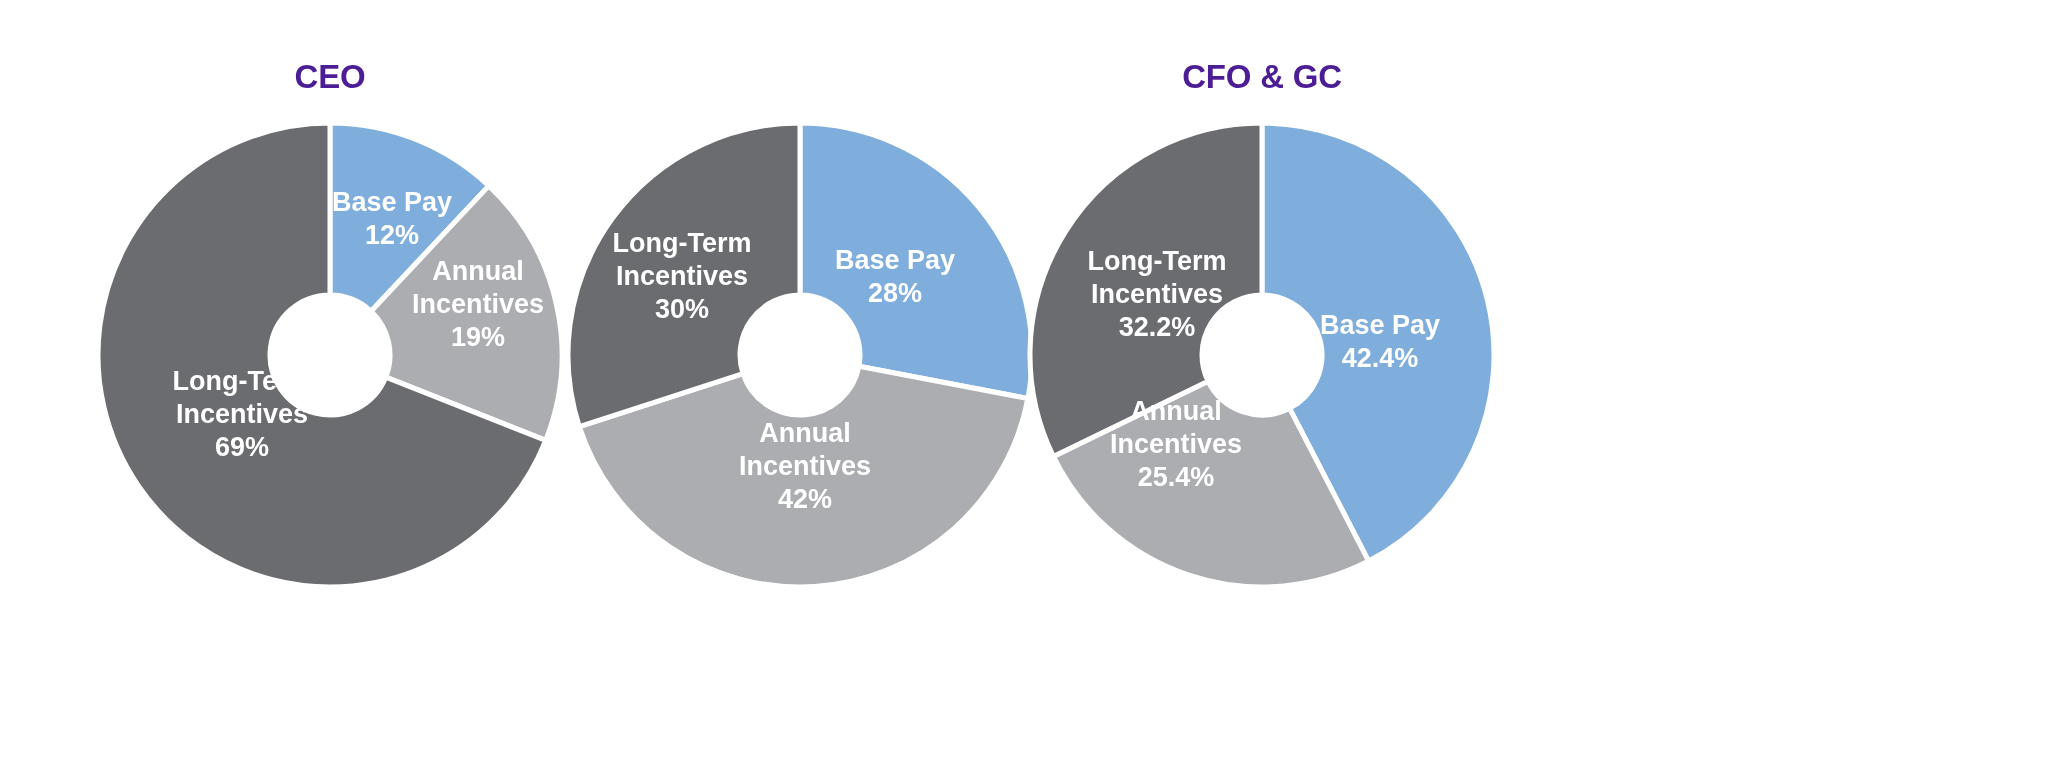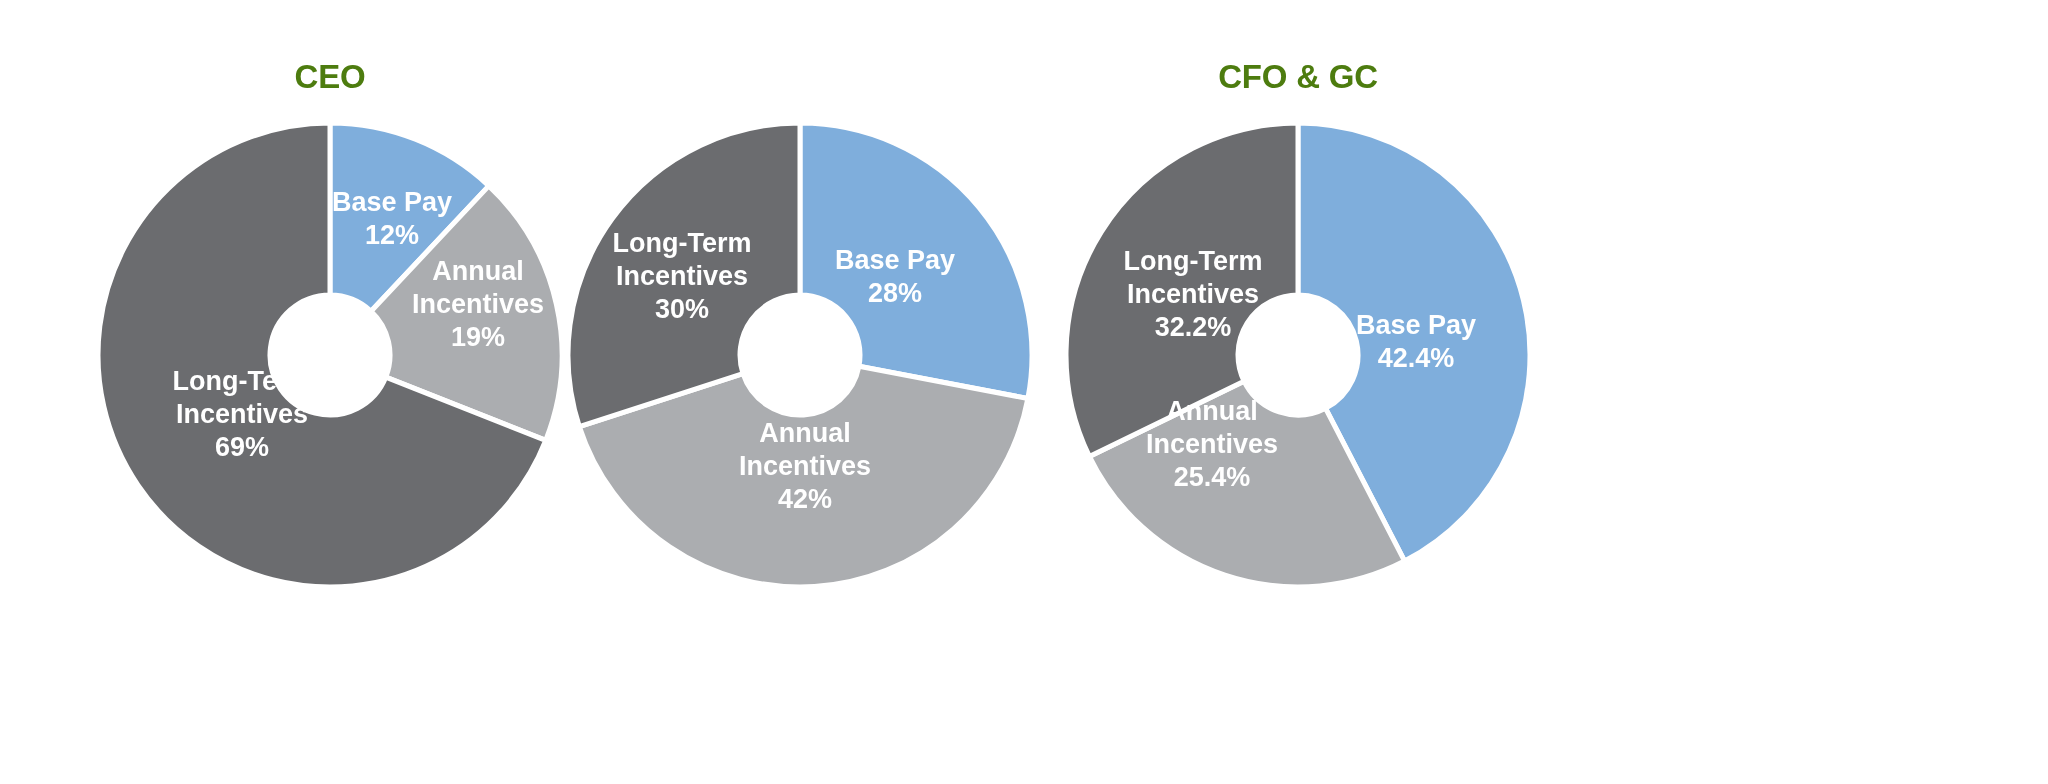--- a/index.html
+++ b/index.html
@@ -5,24 +5,24 @@
   html,body{margin:0;padding:0;}
   body{
     width:2048px;height:784px;background:#ffffff;
     font-family:"Liberation Sans", sans-serif;
     overflow:hidden;
   }
   .board{position:relative;width:2048px;height:784px;background:#fff;}
   .panel{position:absolute;top:0;width:660px;height:784px;}
   #panel-0{left:0px;}
   #panel-1{left:470px;}
-  #panel-2{left:968px;}
+  #panel-2{left:932px;}
   .chart-title{
     position:absolute;top:58px;left:0;width:660px;text-align:center;
-    font-size:33px;font-weight:bold;color:#4d7c0f;letter-spacing:-0.2px;
+    font-size:33px;font-weight:bold;color:#4c1d95;letter-spacing:-0.2px;
     font-family:"Liberation Sans", sans-serif;
   }
   .donut-wrap{position:absolute;left:0px;top:110px;width:660px;height:500px;}
   svg{display:block;overflow:visible;}
   .sliceLabel{
     fill:#ffffff;font-family:"Liberation Sans", sans-serif;
     font-size:27px;font-weight:bold;
   }
 </style>
 </head>

